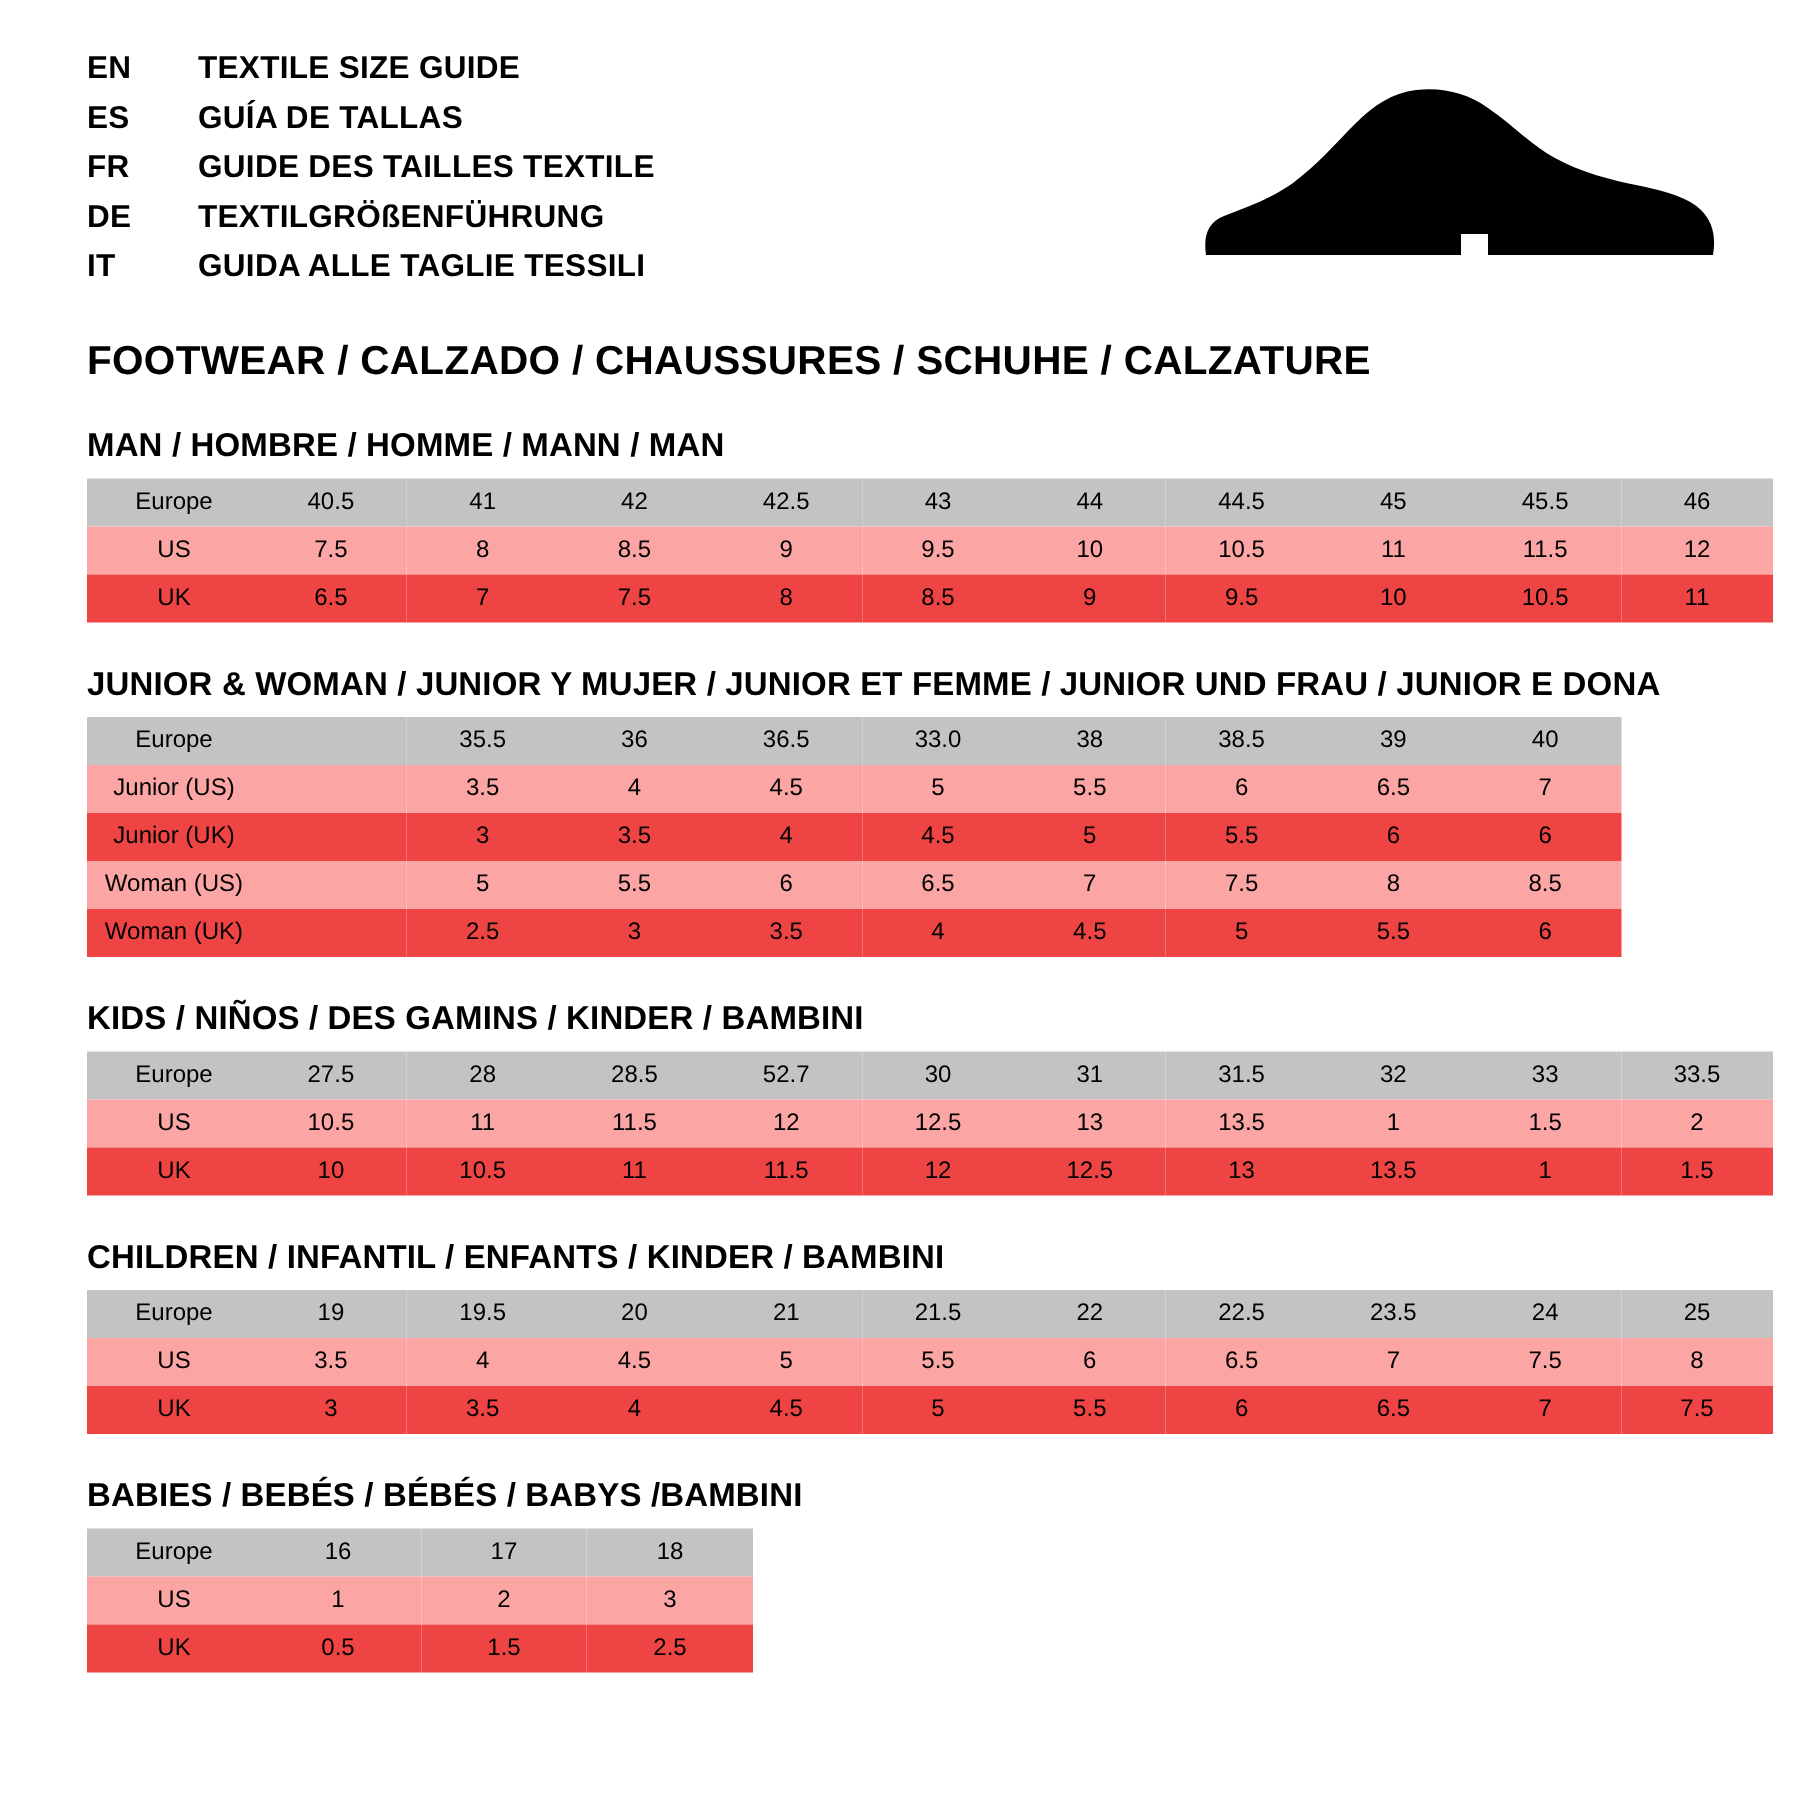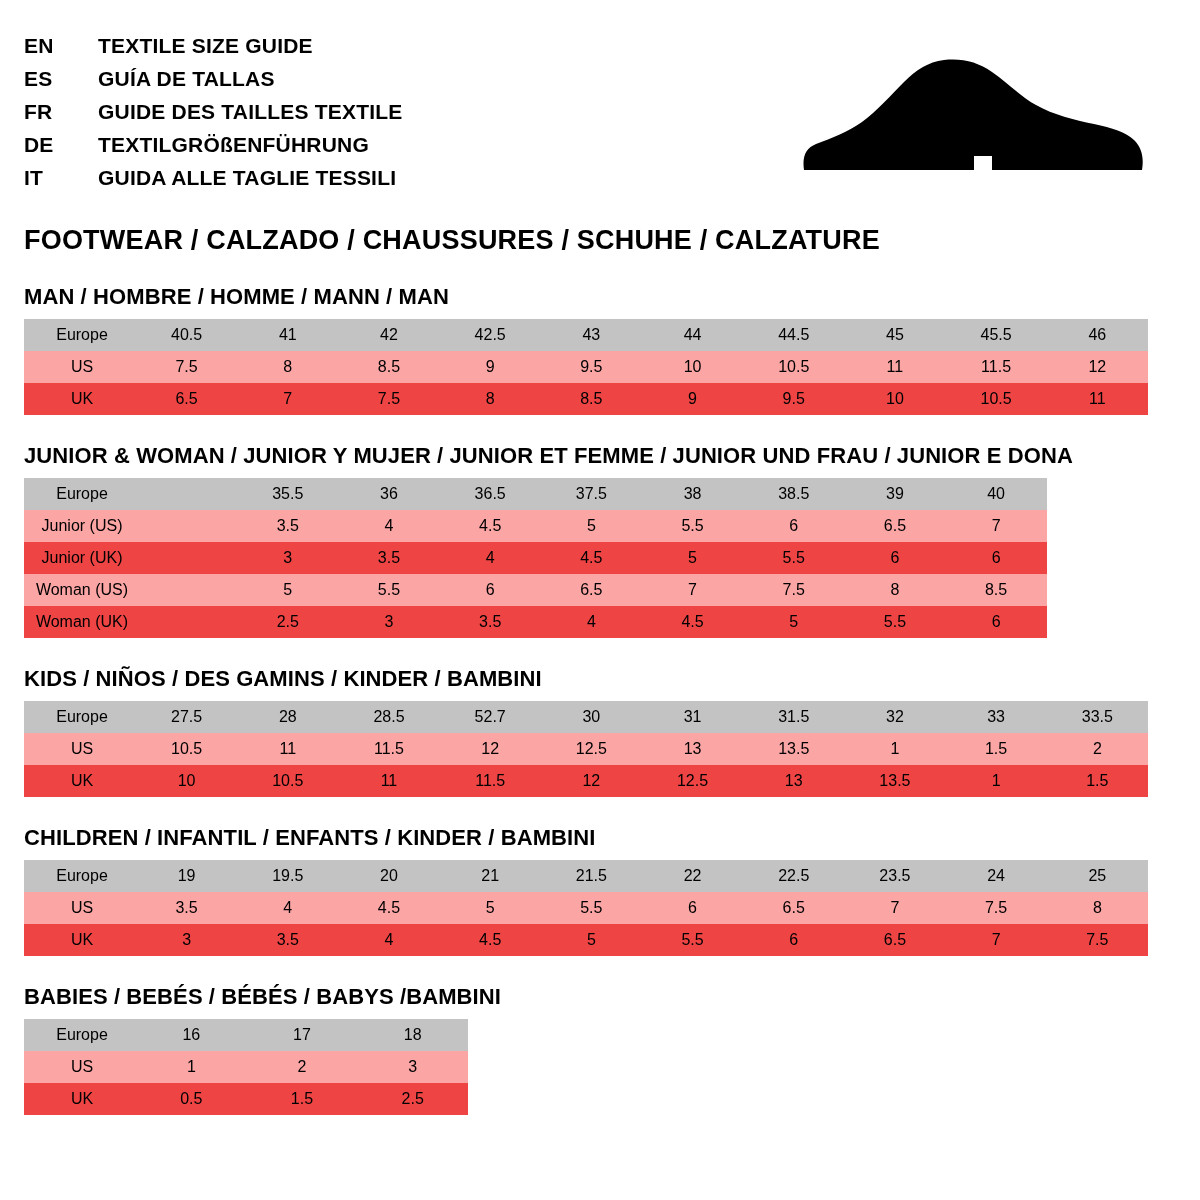--- a/index.html
+++ b/index.html
@@ -9,21 +9,21 @@
     width: 1200px;
     height: 1200px;
     background: #ffffff;
     font-family: "Liberation Sans", sans-serif;
     color: #000000;
   }
   .page {
     position: relative;
     width: 1200px;
     height: 1200px;
-    padding: 34px 38px 0 24px;
+    padding: 34px 38px 0 58px;
   }
 
   
   .lang-list {
     margin: 0;
     padding: 0;
     list-style: none;
   }
   .lang-row {
     display: flex;
@@ -212,21 +212,21 @@
           <col>
           <col>
       </colgroup>
       <tbody>
         <tr class="head-row">
           <td class="rowlabel">Europe</td>
           <td></td>
           <td>35.5</td>
           <td>36</td>
           <td>36.5</td>
-          <td>37.5</td>
+          <td>33.0</td>
           <td>38</td>
           <td>38.5</td>
           <td>39</td>
           <td>40</td>
         </tr>
         <tr class="plain-row">
           <td class="rowlabel">Junior (US)</td>
           <td></td>
           <td>3.5</td>
           <td>4</td>

